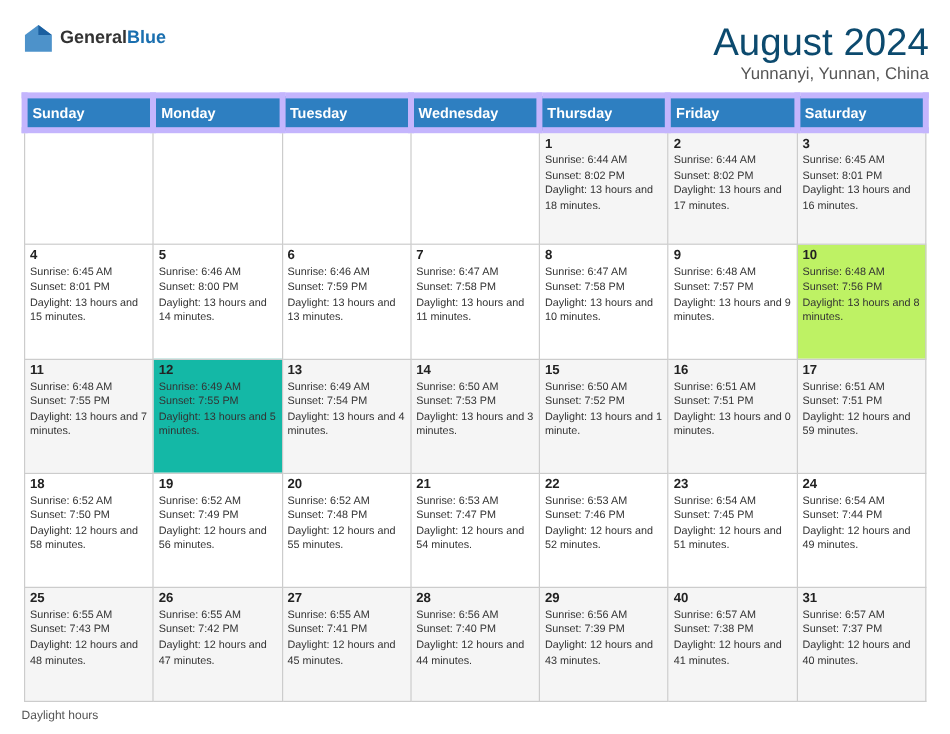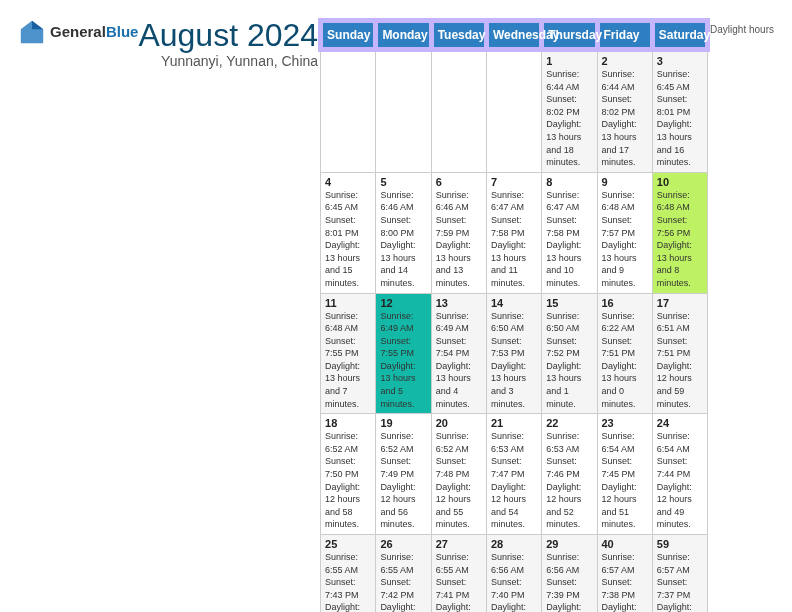--- a/index.html
+++ b/index.html
@@ -8,20 +8,21 @@
       height: 612px;
       font-family: Arial, Helvetica, sans-serif;
       background: #fff;
       overflow: hidden;
     }
     .page {
       width: 792px;
       height: 612px;
       padding: 18px 18px 10px 18px;
       display: flex;
+      flex-direction: column;
     }
     .header {
       display: flex;
       justify-content: space-between;
       align-items: flex-start;
       margin-bottom: 8px;
     }
     .logo {
       display: flex;
       align-items: center;
@@ -248,21 +249,21 @@
           </td>
           <td style="background: rgb(245, 245, 245);">
             <span class="day-num">15</span>
             <div class="day-info">Sunrise: 6:50 AM
 Sunset: 7:52 PM
 Daylight: 13 hours
 and 1 minute.</div>
           </td>
           <td style="background: rgb(245, 245, 245);">
             <span class="day-num">16</span>
-            <div class="day-info">Sunrise: 6:22 AM
+            <div class="day-info">Sunrise: 6:51 AM
 Sunset: 7:51 PM
 Daylight: 13 hours
 and 0 minutes.</div>
           </td>
           <td style="background: rgb(245, 245, 245);">
             <span class="day-num">17</span>
             <div class="day-info">Sunrise: 6:51 AM
 Sunset: 7:51 PM
 Daylight: 12 hours
 and 59 minutes.</div>
@@ -356,21 +357,21 @@
 and 43 minutes.</div>
           </td>
           <td style="background: rgb(245, 245, 245);">
             <span class="day-num">40</span>
             <div class="day-info">Sunrise: 6:57 AM
 Sunset: 7:38 PM
 Daylight: 12 hours
 and 41 minutes.</div>
           </td>
           <td style="background: rgb(245, 245, 245);">
-            <span class="day-num">59</span>
+            <span class="day-num">31</span>
             <div class="day-info">Sunrise: 6:57 AM
 Sunset: 7:37 PM
 Daylight: 12 hours
 and 40 minutes.</div>
           </td>
         </tr>
       </tbody>
   </table>
 
   <div class="footer">

